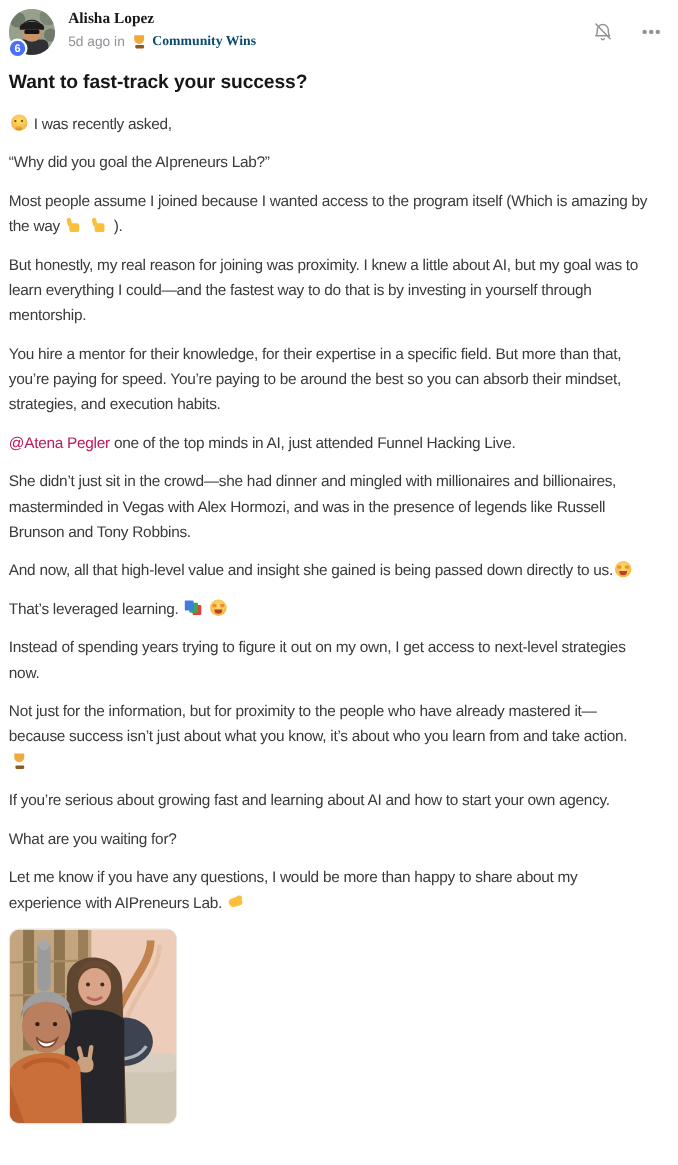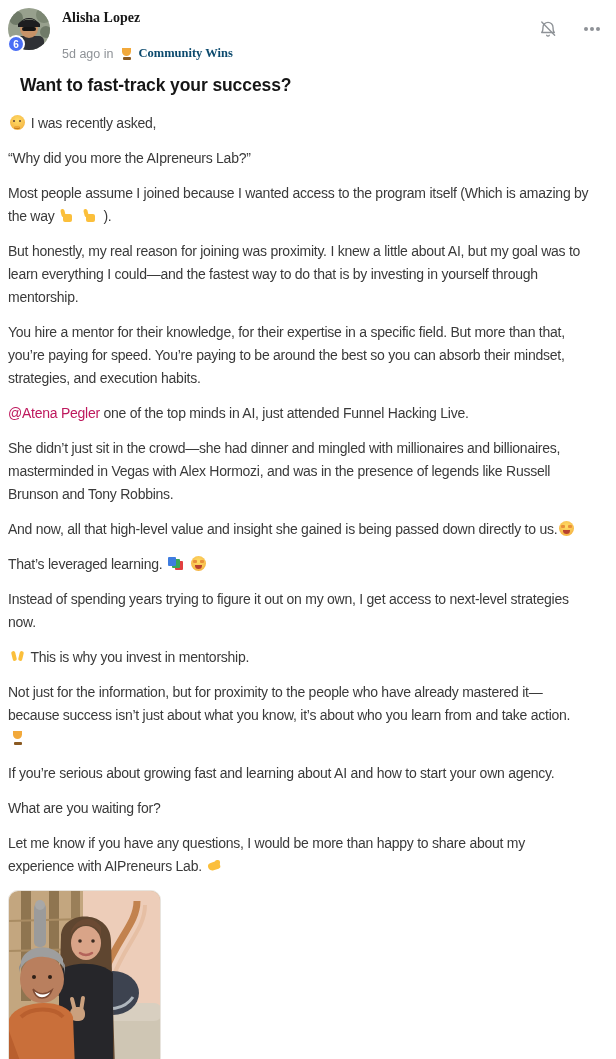--- a/index.html
+++ b/index.html
@@ -17,29 +17,29 @@
   .avatar { width: 42px; height: 42px; border-radius: 50%; overflow: hidden; display: block; cursor: pointer; }
   .level-badge {
     position: absolute; left: -1px; bottom: -3px;
     min-width: 18px; height: 18px; border-radius: 50%;
     background: #4a6ef5; border: 2px solid #ffffff;
     color: #fff; font-size: 10px; font-weight: 700;
     display: flex; align-items: center; justify-content: center;
   }
   .header-text { margin-left: 12px; flex: 1; padding-top: 2px; }
   .author { font-size: 14px; font-weight: 700; color: #181818; cursor: pointer; font-family: Liberation Serif, serif; }
-  .meta { margin-top: 20px; font-size: 12.5px; color: #8e9297; display: flex; align-items: center; gap: 4px; }
+  .meta { margin-top: 4px; font-size: 12.5px; color: #8e9297; display: flex; align-items: center; gap: 4px; }
   .category { font-weight: 700; color: #0c4a6e; cursor: pointer; font-family: Liberation Serif, serif; }
   .header-actions { display: flex; align-items: center; gap: 22px; padding: 8px 6px 0 0; }
   .icon-btn { background: none; border: none; cursor: pointer; line-height: 0; padding: 2px; }
   .dots { display: inline-block; width: 4px; height: 4px; border-radius: 50%;
           background: #8e9297; box-shadow: 6px 0 0 #8e9297, 12px 0 0 #8e9297; margin-right: 12px; }
 
   
-  .title { font-size: 17.5px; font-weight: 700; color: #161616; margin: 2px 0 16px 12px; letter-spacing: -0.1px; }
+  .title { font-size: 17.5px; font-weight: 700; color: #161616; margin: 2px 0 16px 0; letter-spacing: -0.1px; }
   .body-text p { font-size: 14px; line-height: 23px; letter-spacing: -0.25px; margin: 0 16px 12px 0; color: #3a3a3a; }
   .mention { color: #be185d; text-decoration: none; cursor: pointer; }
 
   
   .em { display: inline-block; position: relative; width: 15px; height: 15px;
         vertical-align: -2px; margin: 0 2px; }
   .em-thinking, .em-heart-eyes, .em-star-struck {
     background: radial-gradient(circle at 50% 36%, #ffdd67, #f2a93b); border-radius: 50%;
   }
   .em-thinking::before { content:""; position:absolute; left:3px; top:5px; width:2px; height:2px;
@@ -120,30 +120,29 @@
       <button class="icon-btn">
         <span class="dots"></span>
       </button>
     </div>
   </div>
 
   <h1 class="title">Want to fast-track your success?</h1>
 
   <div class="body-text">
       <p><span class="em em-thinking" aria-label="🤔"></span> I was recently asked,</p>
-      <p>“Why did you more the AIpreneurs Lab?”</p>
+      <p>“Why did you goal the AIpreneurs Lab?”</p>
       <p>Most people assume I joined because I wanted access to the program itself (Which is amazing by the way <span class="em em-thumbs-up" aria-label="👍"></span> <span class="em em-thumbs-up" aria-label="👍"></span> ).</p>
       <p>But honestly, my real reason for joining was proximity. I knew a little about AI, but my goal was to learn everything I could—and the fastest way to do that is by investing in yourself through mentorship.</p>
       <p>You hire a mentor for their knowledge, for their expertise in a specific field. But more than that, you’re paying for speed. You’re paying to be around the best so you can absorb their mindset, strategies, and execution habits.</p>
       <p><a class="mention" href="#">@Atena Pegler</a> one of the top minds in AI, just attended Funnel Hacking Live.</p>
       <p>She didn’t just sit in the crowd—she had dinner and mingled with millionaires and billionaires, masterminded in Vegas with Alex Hormozi, and was in the presence of legends like Russell Brunson and Tony Robbins.</p>
       <p>And now, all that high-level value and insight she gained is being passed down directly to us.<span class="em em-star-struck" aria-label="🤩"></span></p>
       <p>That’s leveraged learning. <span class="em em-books" aria-label="📚"></span> <span class="em em-star-struck" aria-label="🤩"></span></p>
       <p>Instead of spending years trying to figure it out on my own, I get access to next-level strategies now.</p>
-      <p><span class="em em-raising-hands" aria-label="🙌"></span> This is why you invest in mentorship.</p>
       <p>Not just for the information, but for proximity to the people who have already mastered it—because success isn’t just about what you know, it’s about who you learn from and take action. <span class="em em-trophy" aria-label="🏆"></span></p>
       <p>If you’re serious about growing fast and learning about AI and how to start your own agency.</p>
       <p>What are you waiting for?</p>
       <p>Let me know if you have any questions, I would be more than happy to share about my experience with AIPreneurs Lab. <span class="em em-muscle" aria-label="💪"></span></p>
     </div>
 
   <div class="photo">
     <svg width="153" height="178" viewBox="0 0 153 178">
 
       <rect width="153" height="178" fill="#c3a67f"></rect>

